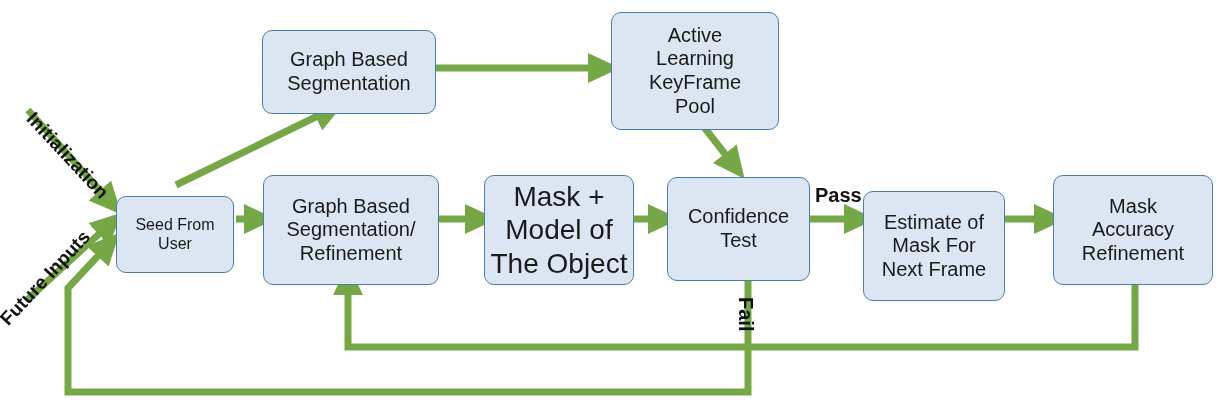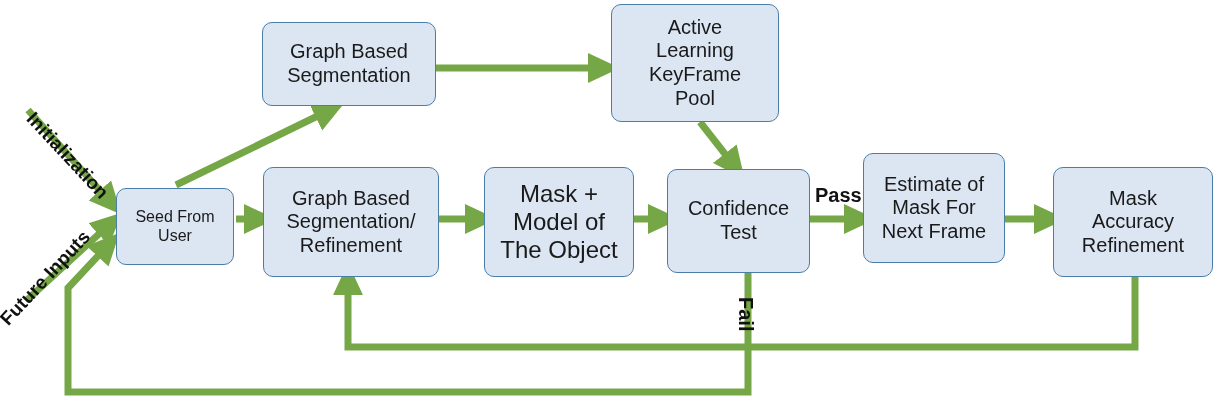--- a/index.html
+++ b/index.html
@@ -2,21 +2,21 @@
 <html><head>
 <meta charset="utf-8">
 <style>
   html,body{margin:0;padding:0;background:#ffffff;}
   #stage{position:relative;width:1229px;height:419px;background:#ffffff;
          font-family:"Liberation Sans", sans-serif; overflow:hidden;}
   #wires{position:absolute;left:0;top:0;width:1229px;height:419px;}
   .node{position:absolute;box-sizing:border-box;
         background:#DCE6F3;border:1.3px solid #4A7EA9;border-radius:10px;
         display:flex;align-items:center;justify-content:center;text-align:center;
-        color:#1a1a1a;line-height:1.18;}
+        color:#1a1a1a;line-height:1.18;margin-top:8px;}
   .node span{display:block;padding:0 4px;}
   .edge-label{position:absolute;color:#111111;font-weight:600;
               white-space:nowrap;background:transparent;}
   .rot-init{transform:rotate(47deg);transform-origin:left top;}
   .rot-fut{transform:rotate(-47deg);transform-origin:left bottom;}
   .rot-fail{transform:rotate(90deg);transform-origin:left top;}
 </style>
 </head>
 <body>
 
@@ -65,29 +65,29 @@
   </div>
 
   <div class="node" style="left:116px;top:188px;width:118px;height:77px;font-size:16px;">
     <span>Seed From<br>User</span>
   </div>
 
   <div class="node" style="left:263px;top:167px;width:176px;height:110px;font-size:20px;">
     <span>Graph Based<br>Segmentation/<br>Refinement</span>
   </div>
 
-  <div class="node" style="left:484px;top:167px;width:150px;height:110px;font-size:24px;">
+  <div class="node" style="left:484px;top:167px;width:150px;height:110px;font-size:28px;">
     <span>Mask +<br>Model of<br>The Object</span>
   </div>
 
   <div class="node" style="left:667px;top:169px;width:143px;height:104px;font-size:20px;">
     <span>Confidence<br>Test</span>
   </div>
 
-  <div class="node" style="left:863px;top:153px;width:142px;height:110px;font-size:20px;">
+  <div class="node" style="left:863px;top:183px;width:142px;height:110px;font-size:20px;">
     <span>Estimate of<br>Mask For<br>Next Frame</span>
   </div>
 
   <div class="node" style="left:1053px;top:167px;width:160px;height:110px;font-size:20px;">
     <span>Mask<br>Accuracy<br>Refinement</span>
   </div>
 
   <div class="edge-label rot-init" style="left:38px;top:108px;font-size:19px;">Initialization</div>
 
   <div class="edge-label rot-fut" style="left:12px;top:308px;font-size:19px;">Future Inputs</div>

